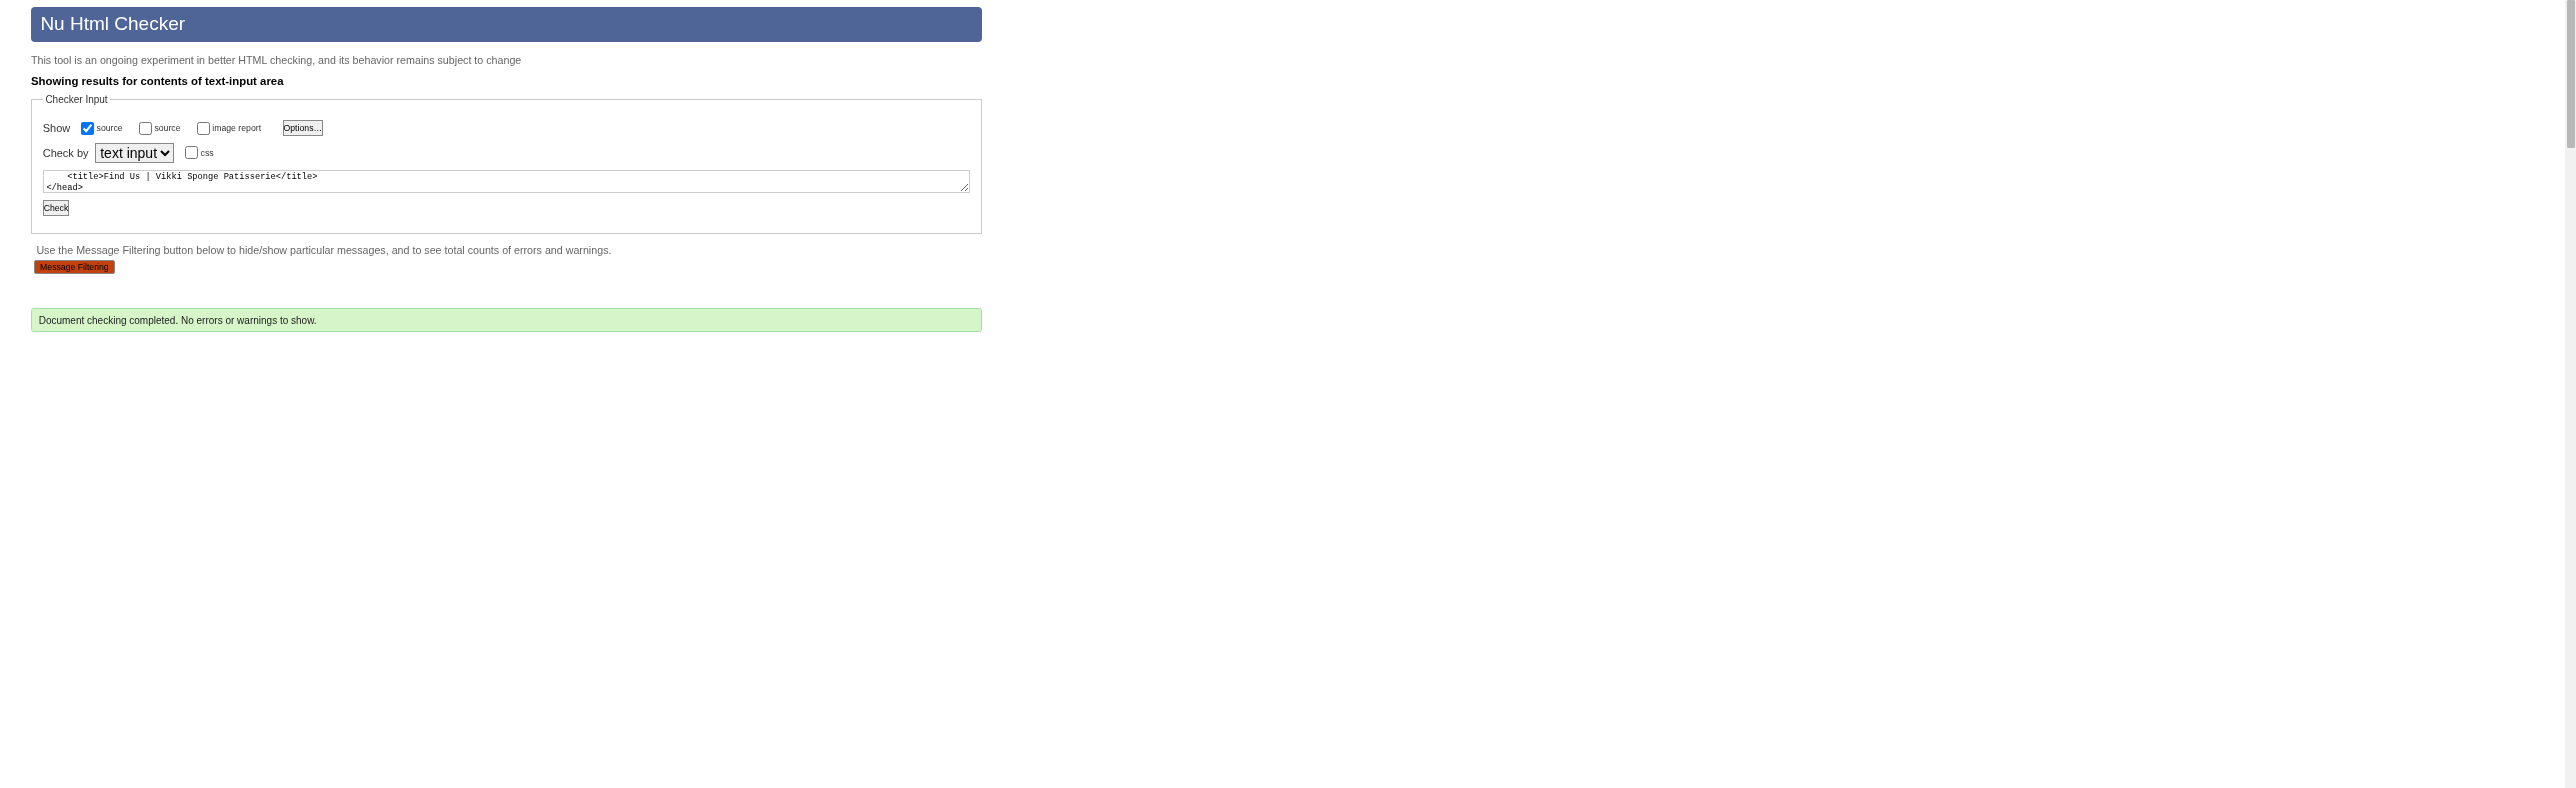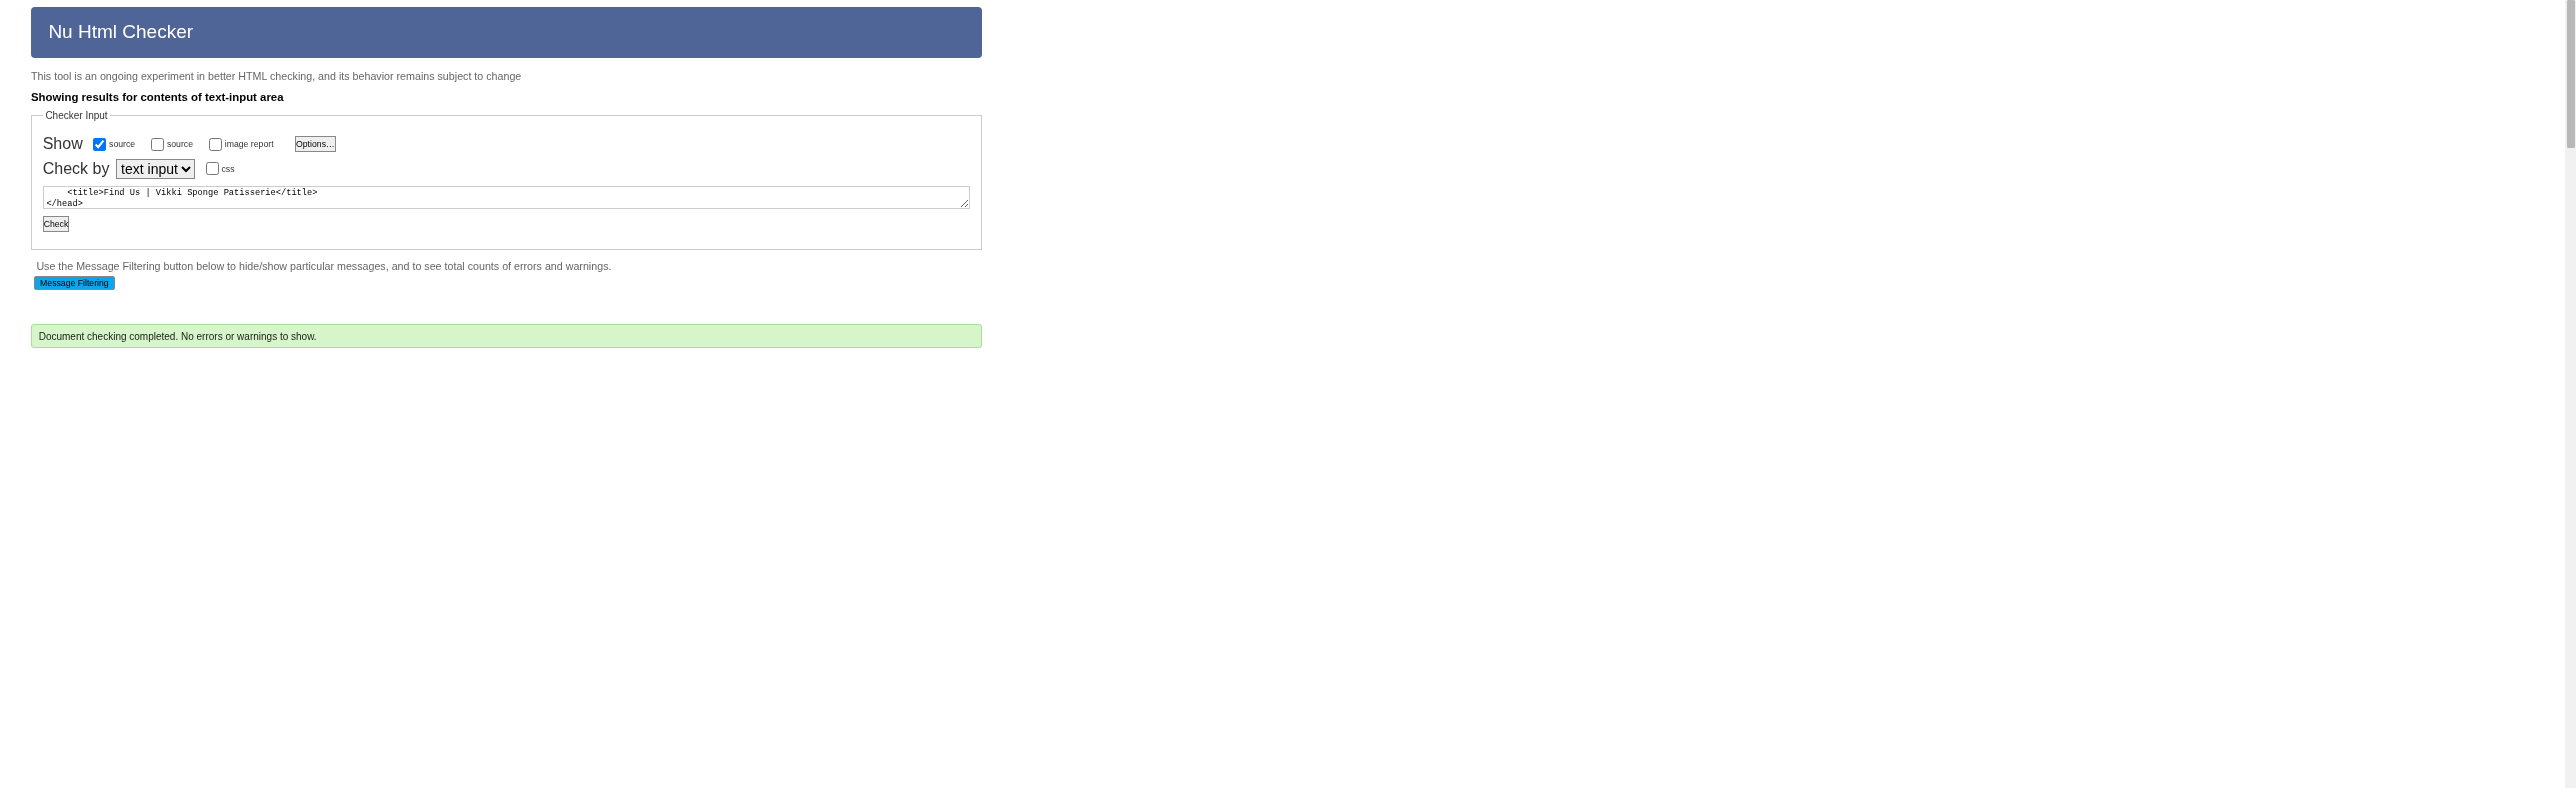--- a/index.html
+++ b/index.html
@@ -15,21 +15,21 @@
     max-width: 1013px;
   }
   .header-bar {
     background: #4f6597;
     color: #fff;
     padding: 6.7px 9.4px;
     border-radius: 4px;
     margin-bottom: 12px;
   }
   .header-bar h1 {
-    margin: 8px;
+    margin: 0;
     font-size: 19px;
     font-weight: normal;
   }
   .subtitle {
     color: #666;
     font-size: 10.7px;
     margin: 0 0 9.4px 0;
   }
   .results-heading {
     font-size: 11.4px;
@@ -49,21 +49,21 @@
   }
   .row {
     margin: 5.4px 0;
     font-size: 10.7px;
     display: flex;
     align-items: center;
     flex-wrap: wrap;
     gap: 2.7px;
   }
   .row-label {
-    font-size: 16px;
+    font-size: 11px;
     margin-right: 4px;
   }
   .checkbox-wrap {
     display: inline-flex;
     align-items: center;
     margin-right: 9.4px;
     font-size: 8.7px;
   }
   .checkbox-wrap input {
     margin-right: 2.7px;
@@ -102,21 +102,21 @@
     color: #666;
     font-size: 10.7px;
     margin: 6.7px 0 4px 5.4px;
   }
   .msg-filter-btn {
     font-family: inherit;
     font-size: 8.7px;
     padding: 1.3px 5.4px;
     border: 0.7px solid #888;
     border-radius: 2px;
-    background: #0ea5e9;
+    background: #c2410c;
     cursor: pointer;
     margin-left: 2.7px;
   }
   .spacer { height: 34px; }
   .success-banner {
     background: #d6f5c9;
     border: 0.7px solid #a8dca0;
     border-radius: 2.7px;
     padding: 5.4px 6.7px;
     font-size: 10px;

